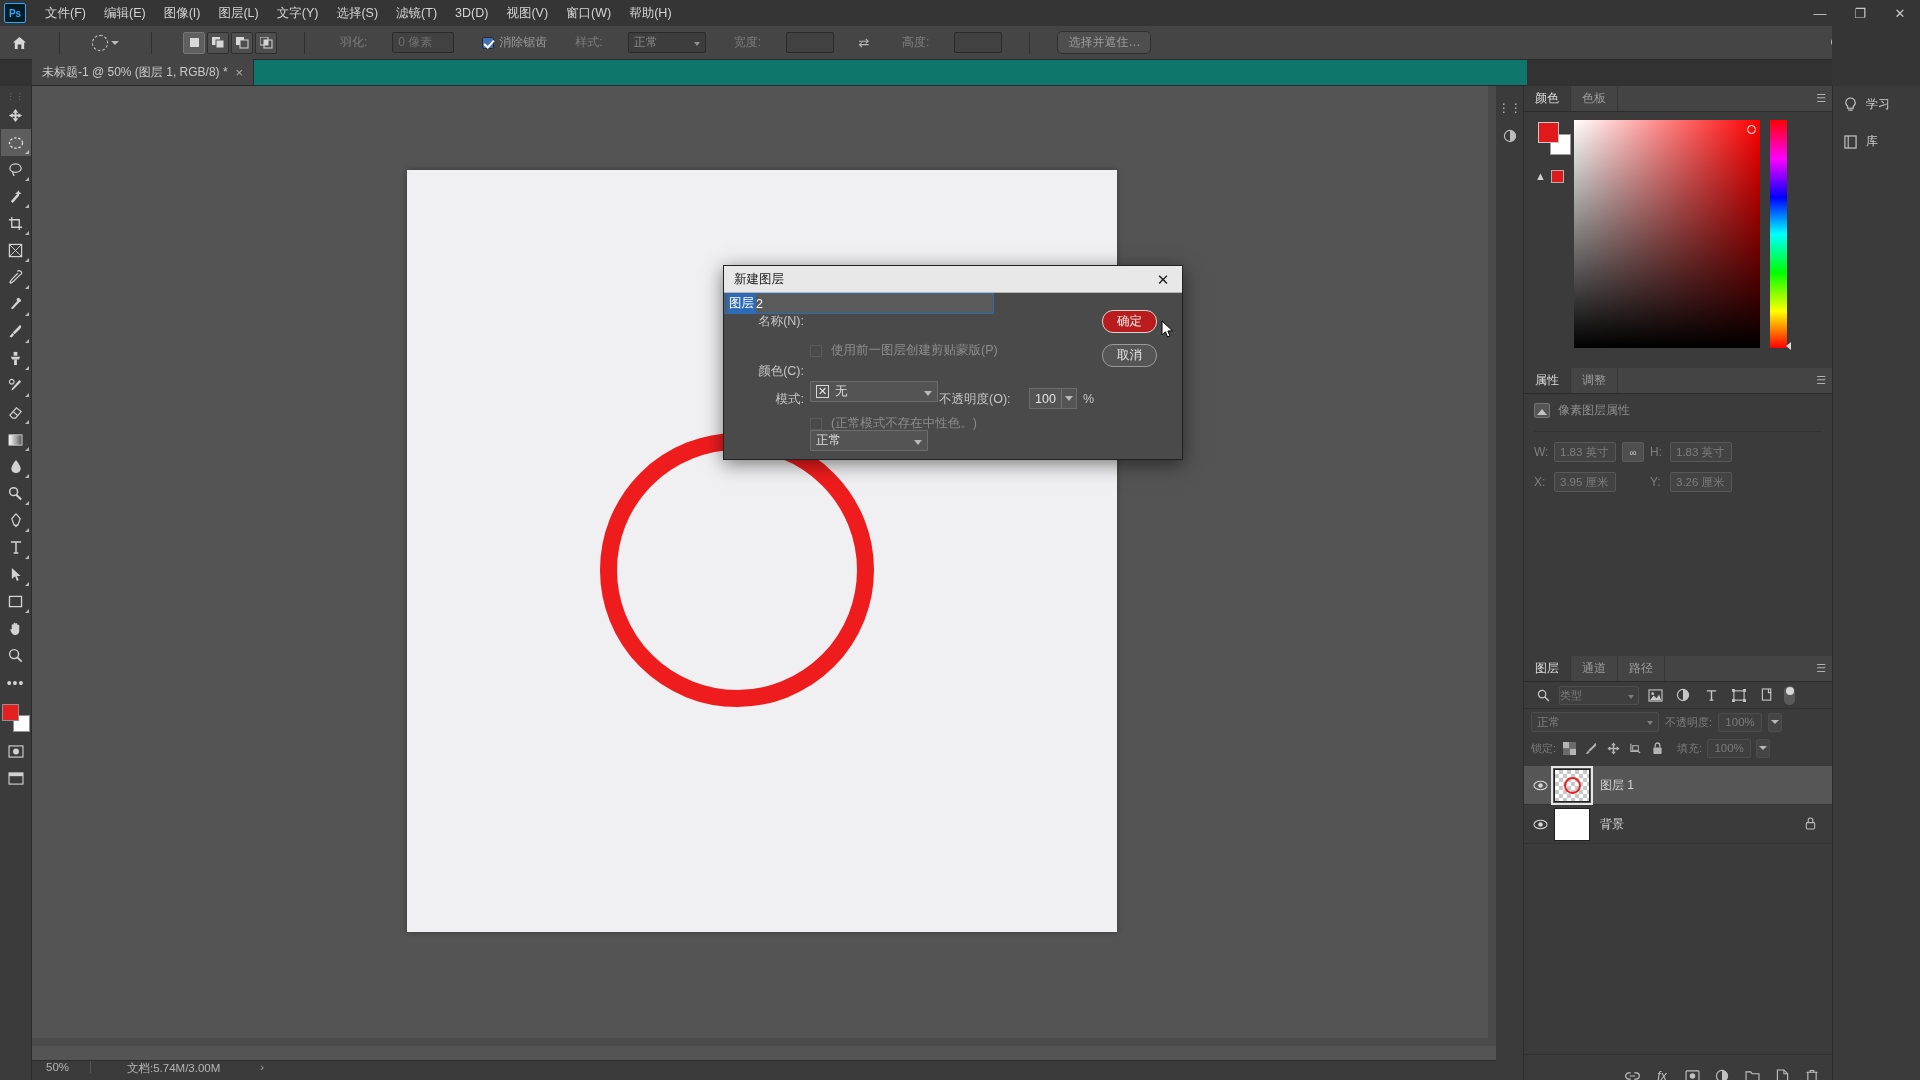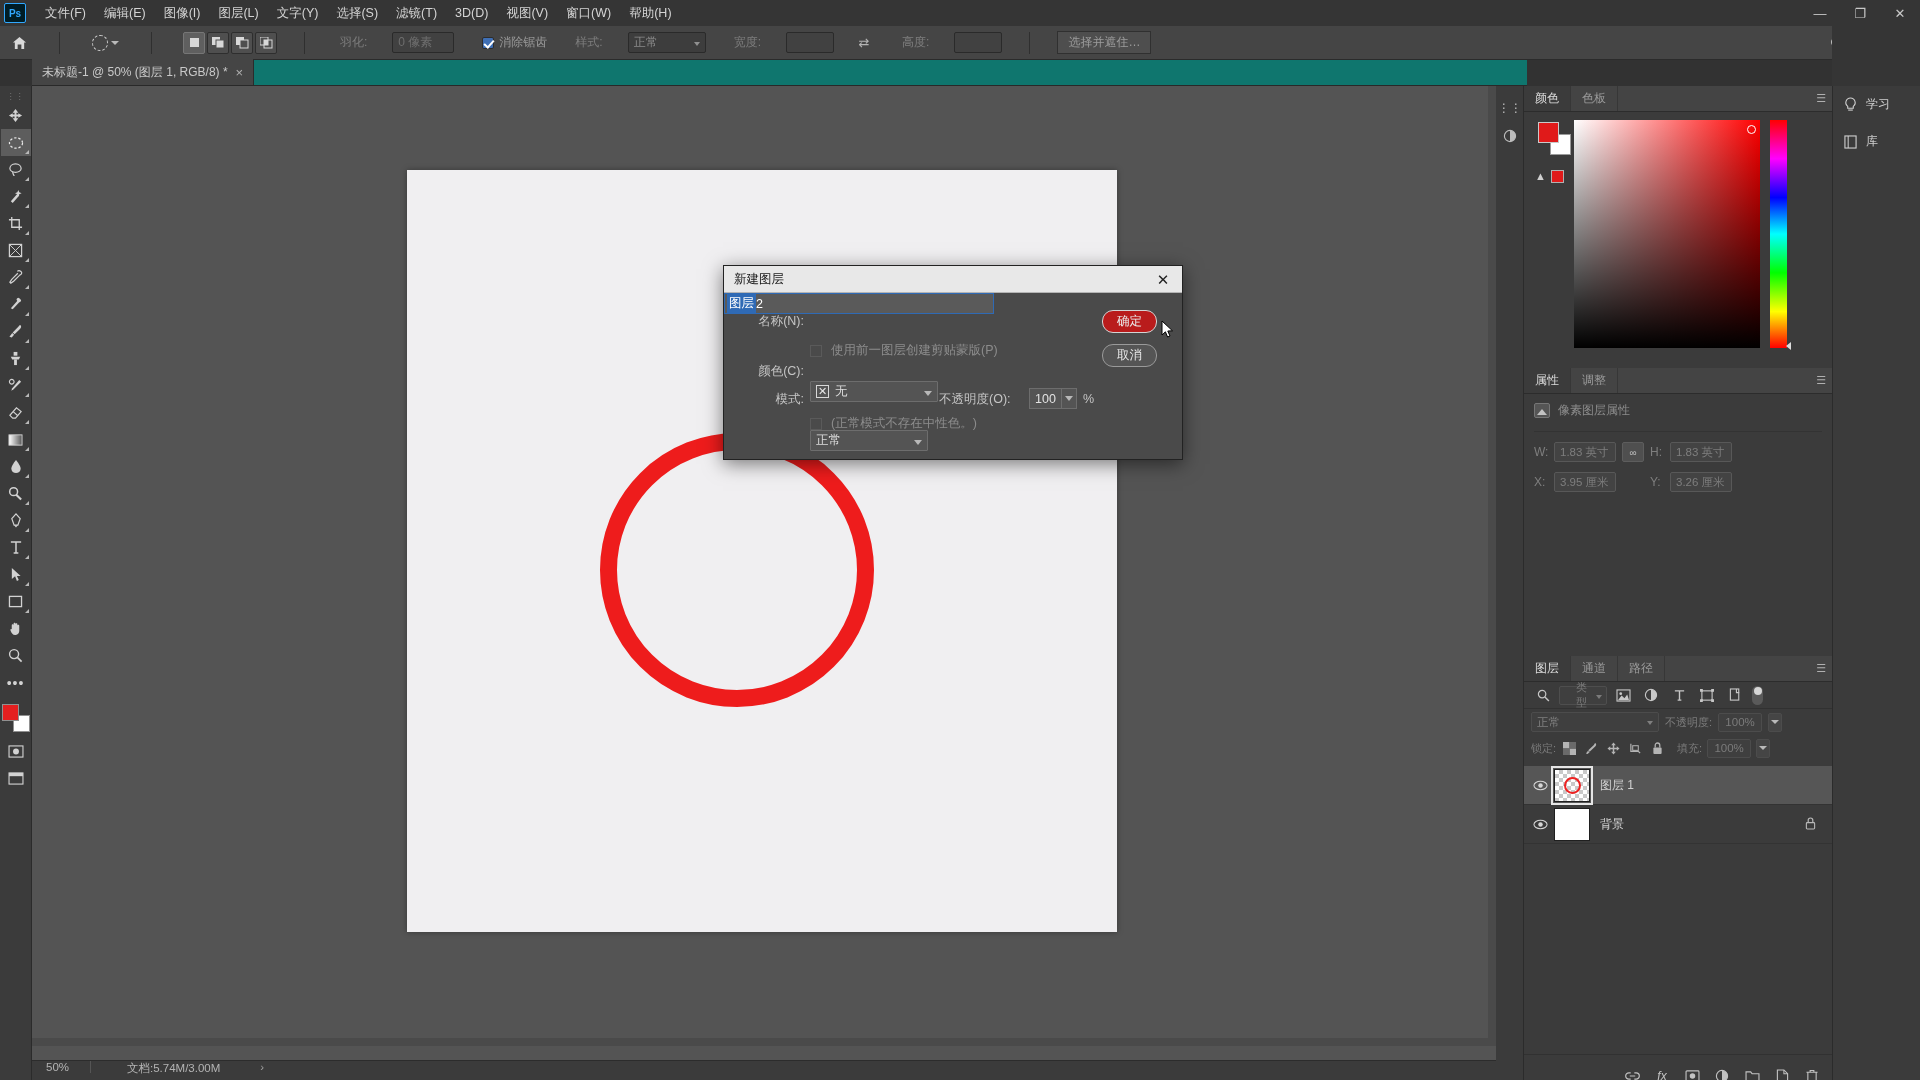--- a/index.html
+++ b/index.html
@@ -59,21 +59,21 @@
     color:#8a8a8a; font-size:12px; padding:0 16px 0 5px; display:flex;align-items:center;
     position:relative; min-width:70px;
   }
   .opt-select:after { content:''; position:absolute; right:5px; top:9px;
     border-left:3.5px solid transparent;border-right:3.5px solid transparent;border-top:4px solid #909090; }
   .chk { width:12px;height:12px;background:#3f6fb5;border:1px solid #2d2d2d;border-radius:2px;position:relative; }
   .chk:after{content:'';position:absolute;left:3px;top:0px;width:4px;height:8px;border:solid #fff;border-width:0 2px 2px 0;transform:rotate(42deg);}
   .chkgrp { display:flex;align-items:center;gap:5px;margin-left:8px; }
   .swapic { width:20px;height:20px;display:flex;align-items:center;justify-content:center;color:#b5b5b5;font-size:13px; }
   .refine-btn {
-    height:23px; background:#4e4e4e; border:1px solid #303030; border-radius:0;
+    height:23px; background:#4e4e4e; border:1px solid #303030; border-radius:5px;
     color:#9c9c9c; font-size:12px; padding:0 10px; display:flex;align-items:center;
   }
   .opt-right { position:absolute; right:4px; top:0; height:34px; display:flex; align-items:center; gap:2px;}
   .opt-ricon { width:30px;height:28px;display:flex;align-items:center;justify-content:center;color:#c4c4c4; }
 
   
   .tabbar {
     position:absolute; top:60px; left:32px; width:1495px; height:26px;
     background:#0f766e; border-bottom:1px solid #292929; display:flex; align-items:flex-end;
   }
@@ -188,22 +188,22 @@
   .prop-link { width:22px;height:20px;background:#4f4f4f;border:1px solid #5d5d5d;border-radius:2px;display:flex;align-items:center;justify-content:center;color:#bdbdbd;font-size:10px; }
   .prop-div { height:1px; background:#333; margin:4px 0 10px; }
 
   
   .layers-body { background:#3b3b3b; }
   .lay-search {
     height:27px; display:flex; align-items:center; gap:4px; padding:0 7px;
     border-bottom:1px solid #313131;
   }
   .lay-filter {
-    width:48px;height:19px;background:#3f3f3f;border:1px solid #4e4e4e;border-radius:2px;
-    display:flex;align-items:center;gap:4px;padding:0 16px; position:relative;font-family:Liberation Mono, monospace;
+    width:80px;height:19px;background:#3f3f3f;border:1px solid #4e4e4e;border-radius:2px;
+    display:flex;align-items:center;gap:4px;padding:0 0; position:relative;font-family:Liberation Mono, monospace;
   }
   .lay-filter span { font-size:11px;color:#7b7b7b; }
   .lay-filter:after { content:''; position:absolute; right:4px; top:8px;
     border-left:3.5px solid transparent;border-right:3.5px solid transparent;border-top:4px solid #7b7b7b; }
   .lay-fic { width:24px;height:22px;display:flex;align-items:center;justify-content:center;color:#c7c7c7;font-size:13px; }
   .lay-toggle { width:13px;height:22px;display:flex;align-items:center;justify-content:center;}
   .lay-toggle-knob{width:11px;height:19px;background:#5a5a5a;border-radius:6px;position:relative;}
   .lay-toggle-knob:after{content:'';position:absolute;left:1.5px;top:1.5px;width:8px;height:8px;background:#d6d6d6;border-radius:50%;}
   .lay-blend {
     height:26px; display:flex; align-items:center; gap:6px; padding:0 7px;

